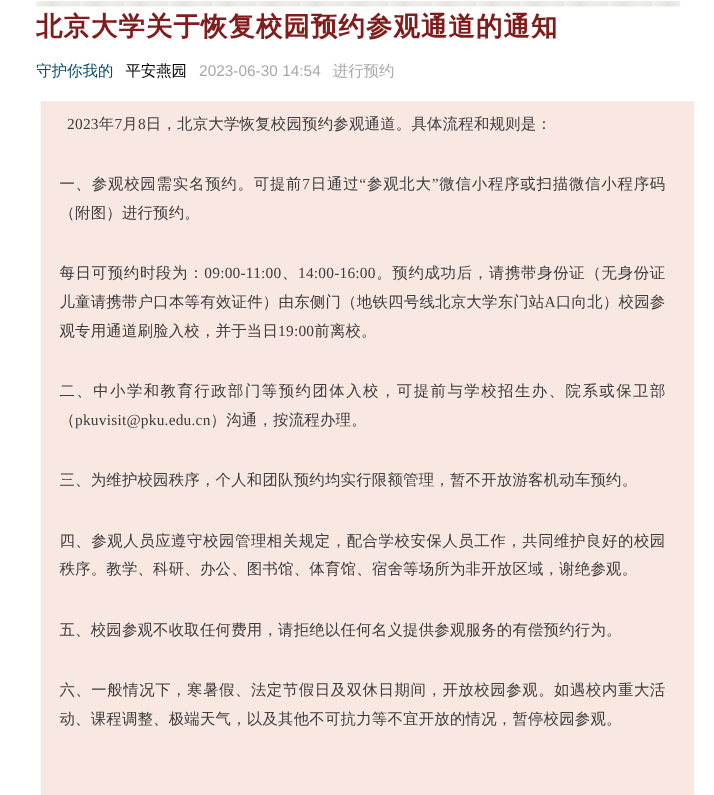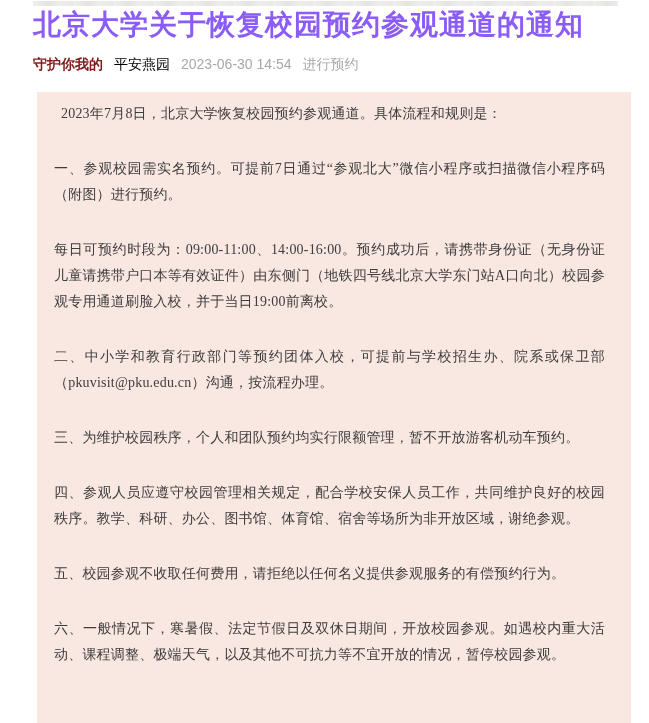--- a/index.html
+++ b/index.html
@@ -23,36 +23,36 @@
     width: 585px;
     height: 5px;
     background: repeating-linear-gradient(90deg,
       #ecebe8 0px, #dddbd6 14px, #e9e8e5 26px, #e3e1dd 40px);
     opacity: 0.75;
     filter: blur(0.6px);
   }
   .title {
     margin: 11px 0 0 33px;
     width: 560px;
-    font-size: 28px;
+    font-size: 24px;
     line-height: 28px;
     font-weight: 700;
     letter-spacing: 1px;
-    color: #8b5cf6;
+    color: #7f1d1d;
   }
   .meta {
     display: flex;
     align-items: baseline;
     margin: 17px 0 0 33px;
     font-size: 14px;
     color: #a8a8a8;
     gap: 11px;
     white-space: nowrap;
   }
-  .meta .author { color: #7f1d1d; font-weight: bold; }
+  .meta .author { color: #0c4a6e; }
   .meta .account {
     color: #000000;
     font-weight: 500;
     text-decoration: none;
     cursor: pointer;
     font-family: Liberation Mono, monospace;
   }
   .meta .datetime, .meta .location { color: #a8a8a8; text-align: right; }
 
   .content {

